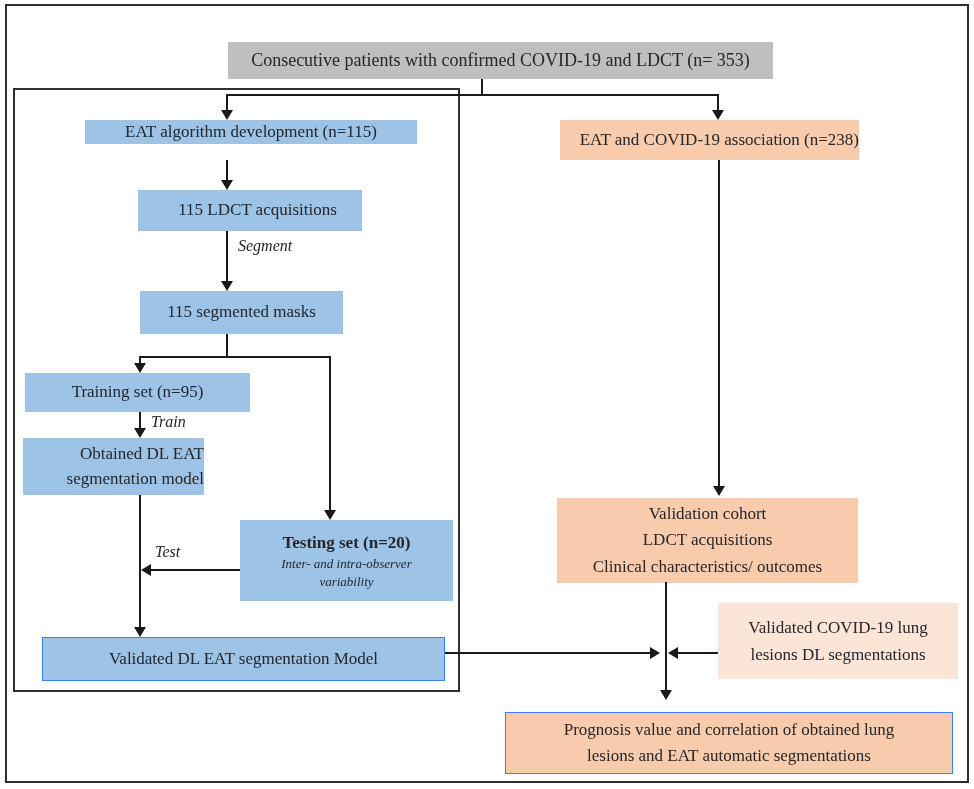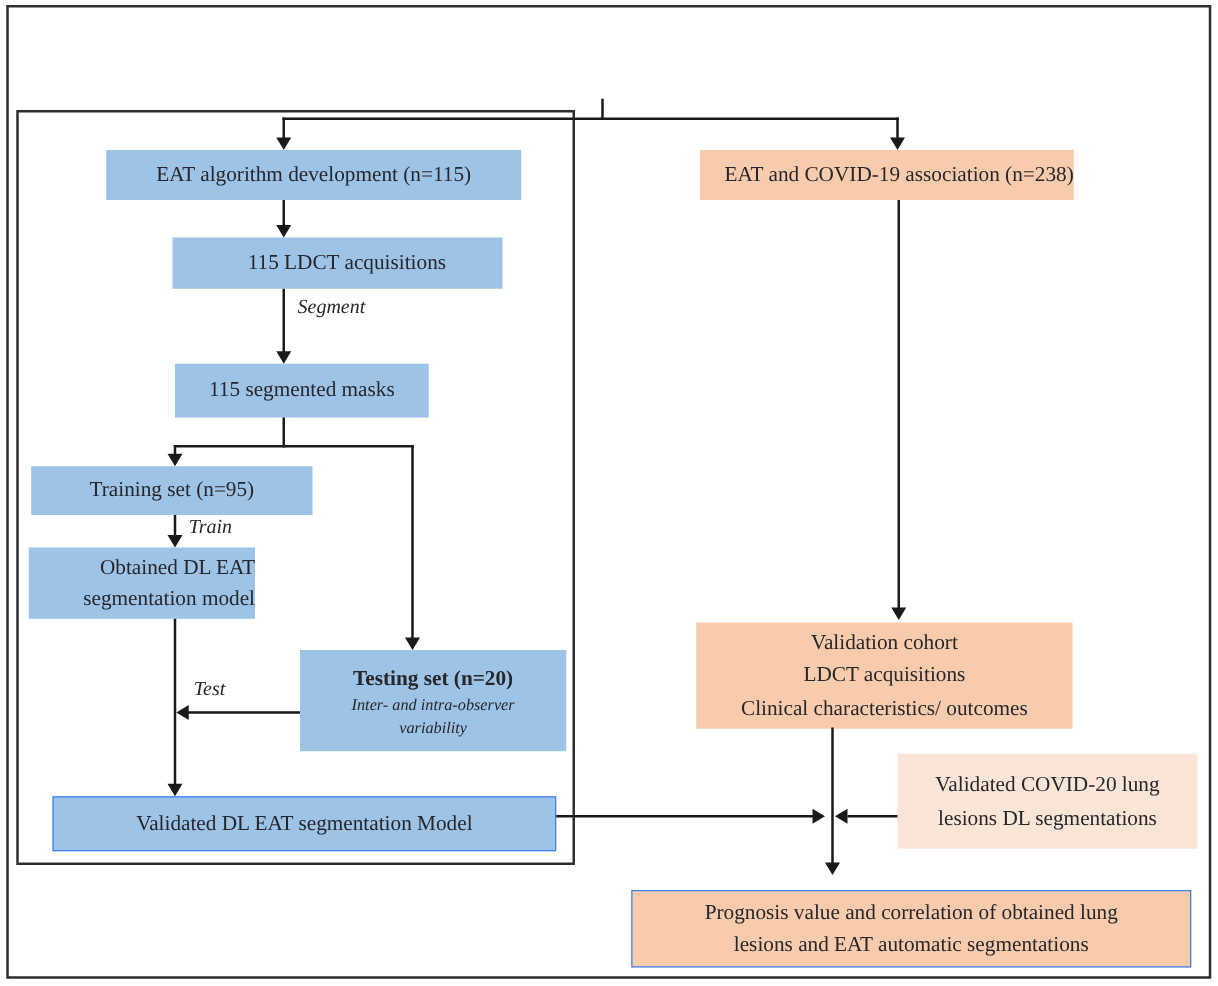--- a/index.html
+++ b/index.html
@@ -32,26 +32,29 @@
 </style>
 </head>
 <body>
 
 <div id="stage">
 
   <div class="frame" style="left:5px;top:4px;width:960px;height:775px;"></div>
 
   <div class="frame" style="left:13px;top:88px;width:443px;height:600px;border-width:2px;"></div>
 
+  <div class="box gray" style="left:228px;top:42px;width:545px;height:37px;">
+    <div>Consecutive patients with confirmed COVID-19 and LDCT (n= 353)</div>
+  </div>
 
-  <div class="box blue" style="left:85px;top:120px;width:332px;height:40px;">
+  <div class="box blue" style="left:85px;top:120px;width:332px;height:24px;">
     <div>EAT algorithm development (n=115)</div>
   </div>
 
-  <div class="box blue" style="left:138px;top:190px;width:264px;height:41px;padding-left:15px;">
+  <div class="box blue" style="left:138px;top:190px;width:224px;height:41px;padding-left:15px;">
     <div>115 LDCT acquisitions</div>
   </div>
 
   <div class="box blue" style="left:140px;top:291px;width:203px;height:43px;">
     <div>115 segmented masks</div>
   </div>
 
   <div class="box blue" style="left:25px;top:373px;width:225px;height:39px;">
     <div>Training set (n=95)</div>
   </div>
@@ -75,21 +78,21 @@
     <div>EAT and COVID-19 association (n=238)</div>
   </div>
 
   <div class="box peach" style="left:557px;top:498px;width:301px;height:85px;line-height:1.55;">
     <div>Validation cohort</div>
     <div>LDCT acquisitions</div>
     <div>Clinical characteristics/ outcomes</div>
   </div>
 
   <div class="box lightpeach" style="left:718px;top:603px;width:240px;height:76px;line-height:1.6;">
-    <div>Validated COVID-20 lung</div>
+    <div>Validated COVID-19 lung</div>
     <div>lesions DL segmentations</div>
   </div>
 
   <div class="box peach thickborder" style="left:505px;top:712px;width:448px;height:62px;line-height:1.55;">
     <div>Prognosis value and correlation of obtained lung</div>
     <div>lesions and EAT automatic segmentations</div>
   </div>
 
   <div class="line" style="left:481px;top:79px;width:2px;height:16px;"></div>
 

